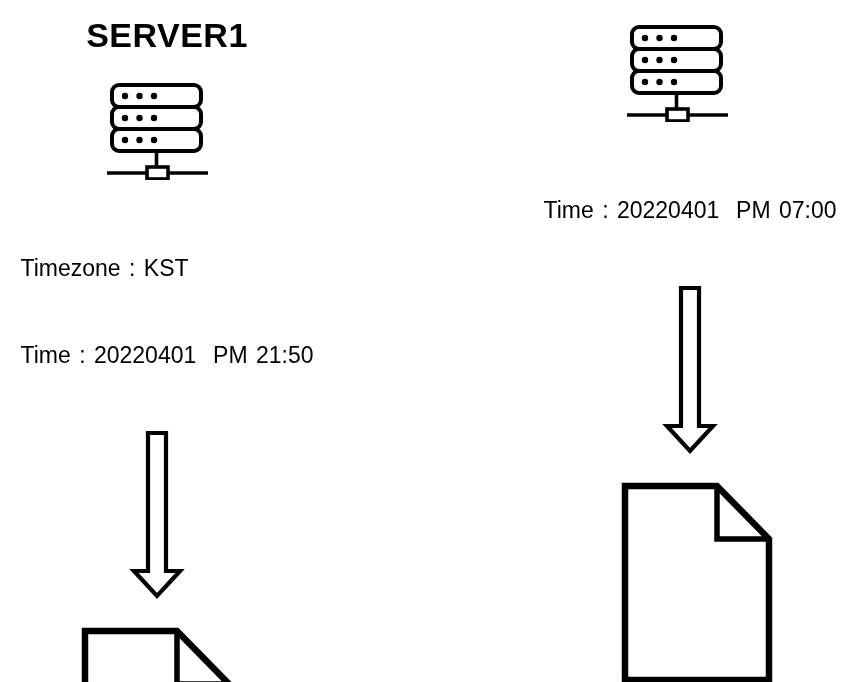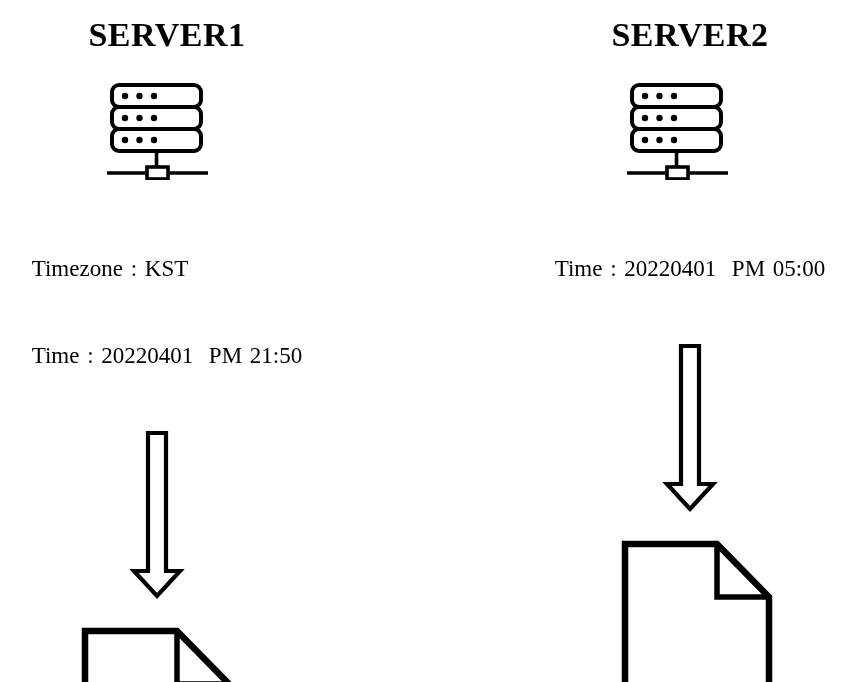--- a/index.html
+++ b/index.html
@@ -7,21 +7,20 @@
   body {
     width: 858px; height: 682px;
     font-family: "Liberation Sans", "DejaVu Sans", sans-serif;
     color: #000000;
     overflow: hidden;
   }
   .canvas {
     position: relative;
     width: 728px; height: 682px;
     background: #ffffff;
-    font-family: Liberation Serif, serif;
   }
   .column {
     position: absolute;
     top: 0;
     width: 334px;
     display: flex;
     flex-direction: column;
     align-items: center;
   }
   .col-left  { left: 0; }
@@ -118,21 +117,20 @@
         <path d="M4,4 H96 L148,57 V198 H4 Z" fill="#ffffff" stroke="#000000" stroke-width="6.5" stroke-linejoin="miter"></path>
         <path d="M96,4 V57 H148" fill="none" stroke="#000000" stroke-width="5.5" stroke-linejoin="miter"></path>
       </svg>
 
     </div>
 
   </section>
 
   <section class="column col-right">
 
-    <h1 class="title">SERVER2</h1>
 
     <div class="server-icon-wrap">
       <svg width="106" height="98" viewBox="0 0 106 98">
         <g fill="#ffffff" stroke="#000000" stroke-width="4">
           <rect x="8" y="3" width="89" height="22" rx="7"></rect>
           <rect x="8" y="25" width="89" height="22" rx="7"></rect>
           <rect x="8" y="47" width="89" height="22" rx="7"></rect>
         </g>
         <g stroke="#000000" stroke-width="3.6">
           <line x1="52.5" y1="69" x2="52.5" y2="86"></line>
@@ -147,21 +145,21 @@
             <circle cx="35.5" cy="36" r="3.2"></circle>
             <circle cx="50" cy="36" r="3.2"></circle>
           <circle cx="21" cy="58" r="3.2"></circle>
             <circle cx="35.5" cy="58" r="3.2"></circle>
             <circle cx="50" cy="58" r="3.2"></circle>
         </g>
       </svg>
     </div>
 
     <div class="info">
-      <div class="info-line">Time : 20220401  PM 05:00</div>
+      <div class="info-line">Time : 20220401  PM 07:00</div>
     </div>
 
     <div class="arrow-wrap">
       <svg width="56" height="170" viewBox="0 0 56 170">
         <path d="M19,3 H37 V141 H51 L28,166 L5,141 H19 Z" fill="#ffffff" stroke="#000000" stroke-width="4.2" stroke-linejoin="miter"></path>
       </svg>
     </div>
 
     <div class="file-wrap">
       <svg width="152" height="202" viewBox="0 0 152 202">

